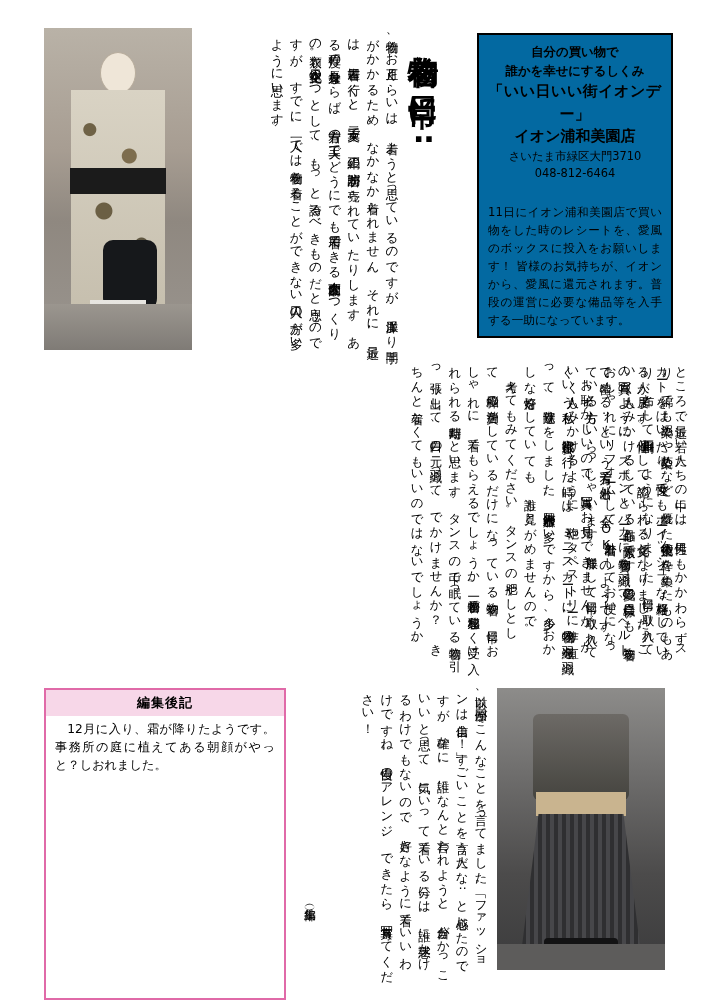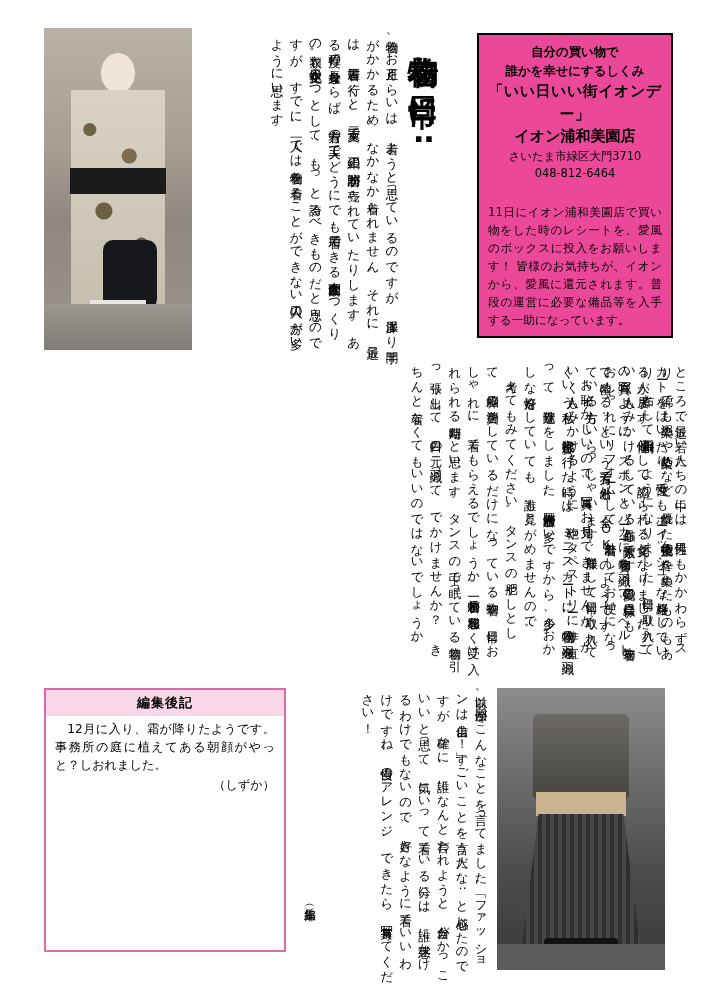--- a/index.html
+++ b/index.html
@@ -181,21 +181,21 @@
   }
 
   
   #ad-box {
     position: absolute;
     left: 477px;
     top: 33px;
     width: 196px;
     height: 305px;
     border: 2px solid #000;
-    background: #ec4899;
+    background: #0369a1;
     box-sizing: border-box;
     padding: 8px 9px;
     font-size: 11.6px;
     line-height: 1.5;
     text-align: center;
   }
   #ad-box .ad-line-bold {
     font-weight: bold;
     font-size: 12.4px;
   }
@@ -219,21 +219,21 @@
     font-size: 11.6px;
     line-height: 1.55;
   }
 
   
   #editor-box {
     position: absolute;
     left: 44px;
     top: 688px;
     width: 242px;
-    height: 264px;
+    height: 312px;
     border: 2px solid #e06aa8;
     background: #fff;
     box-sizing: border-box;
     padding: 5px 9px 4px;
     font-size: 12.2px;
     line-height: 1.5;
   }
   #editor-box .ed-title {
     text-align: center;
     font-weight: bold;
@@ -284,21 +284,20 @@
 <div class="vtext" id="body-upper">ところで最近、若い人たちの中には、男性にもかかわらずスカートをはいたり、女性でもポーイッシュな格好をしている人が居ます。個性として認められる文化となりました。この写真のように、ズボンとパーカーに着物を羽織って、ベルトで留める‥という着方で外出も、全くOKのようです。
 　お恥ずかしいので、写真はお見せできませんが、かくいう私も、京都旅行に行った時には、ミニスカートに、着物の羽織を羽織って、寺院巡りをしました。外国人旅行者が多いですから、多少、おかしな恰好をしていても、誰も見とがめませんので。
 　考えてもみてください。タンスの肥やしとして、樟脳の消費をしているだけになっている着物や、日常におしゃれに、着てもらえるでしょうか。一番着物が違和感なく受け入れられる時期だと思います。タンスの中で眠っている着物、引っ張り出して、白日の元、羽織って、でかけませんか？ きちんと着なくてもいいのではないでしょうか。</div>
 
 <div class="vtext" id="body-lower">以前、同僚が『こんなことを言ってました。「ファッションは自信よ！」すごいことを言う人だな‥と感心したのですが、確かに、誰になんと言われようと、自分がかっこいいと思って、気にいって着ている分には、誰に迷惑かけるわけでもないので、好きなように着ていいわけですね。自慢のアレンジ、できたら、写真寄せてください！</div>
 <div id="signature">（編集部）</div>
 
 <div id="editor-box">
   <div class="ed-title">編集後記</div>
   <p>12月に入り、霜が降りたようです。事務所の庭に植えてある朝顔がやっと？しおれました。</p>
-  <div class="ed-sign">（しずか）</div>
 </div>
 
 <div class="photo" id="photo-bottom">
   <div class="p-figure b-top"></div>
   <div class="p-figure b-obi"></div>
   <div class="p-figure b-skirt"></div>
   <div class="p-figure b-boots"></div>
   <div class="b-ground"></div>
 </div>
 

